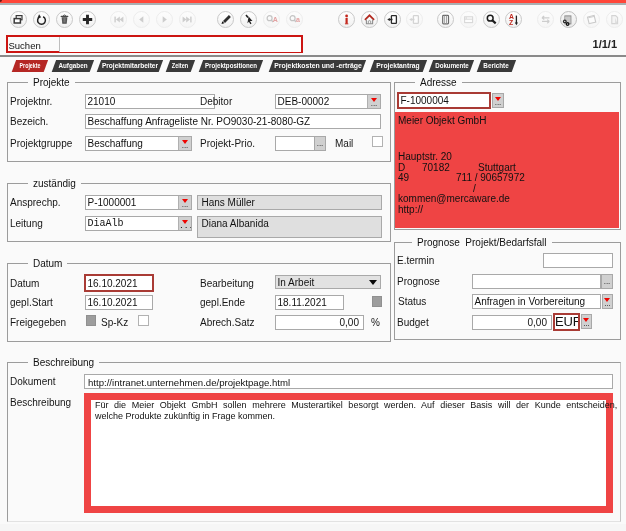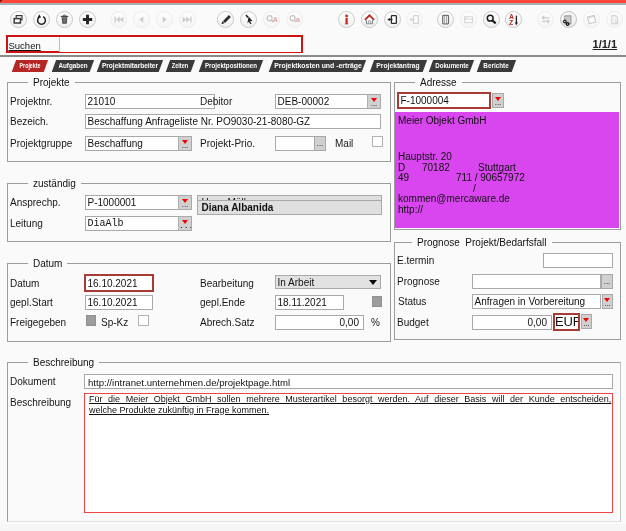--- a/index.html
+++ b/index.html
@@ -1,18 +1,18 @@
 <!DOCTYPE html>
 <html><head>
 <meta charset="utf-8">
 <style>
 * { margin:0; padding:0; box-sizing:border-box; }
 html,body { width:626px; height:531px; overflow:hidden; }
 body { position:relative; background:#fafafa; font-family:"Liberation Sans", sans-serif; font-size:10px; color:#1c1c1c; }
-.abs { position:absolute;text-decoration:underline; }
+.abs { position:absolute; }
 
 #redbar { left:0; top:0; width:626px; height:3px; background:#ff4639; }
 #greyline { left:0; top:3px; width:626px; height:2px; background:#a9afb2; }
 
 .tb { position:absolute; top:11px; width:17px; height:17px; border-radius:50%;
   border:1px solid #c9c9c9; background:linear-gradient(#ffffff,#f0f0f0); }
 .tb.dis { border-color:#ededed; background:linear-gradient(#fdfdfd,#f5f5f5); }
 .tb svg { position:absolute; left:-1px; top:-1px; }
 
 #searchbox { left:6px; top:35px; width:297px; height:18px; border:2px solid #cc1512; background:#fbfbfb; }
@@ -39,24 +39,24 @@
 .rarrow { position:absolute; left:50%; margin-left:-3.5px; top:2.5px; width:0; height:0;
   border-left:3.5px solid transparent; border-right:3.5px solid transparent; border-top:4px solid #ee0400; }
 .dots { position:absolute; left:0; right:0; bottom:1px; text-align:center; font-size:8px; line-height:6px; color:#000; }
 .barrow { position:absolute; right:3px; top:4.5px; width:0; height:0;
   border-left:4.5px solid transparent; border-right:4.5px solid transparent; border-top:5px solid #0a0a0a; }
 .cb { position:absolute; width:11px; height:11px; background:#fff; border:1px solid #b2b2b2; }
 .dsq { position:absolute; width:10px; height:11px; background:#9d9d9d; border:1px solid #909090; }
 
 .cmbbtn { position:absolute; right:0; top:0; bottom:0; width:13px; background:#d0d0d0; border-left:1px solid #b0b0b0; }
 
-#addr { left:395px; top:112px; width:224px; height:116px; background:#d946ef; }
+#addr { left:395px; top:112px; width:224px; height:116px; background:#ef4444; }
 #addr div { position:absolute; font-size:10px; color:#111; white-space:nowrap; }
 
-#desc { left:84px; top:393px; width:529px; height:120px; background:#fff; border:1px solid #ef4444; font-size:9px; line-height:10.8px; padding:0 4px; color:#111; }
+#desc { left:84px; top:393px; width:529px; height:120px; background:#fff; border:7px solid #ef4444; font-size:9px; line-height:10.8px; padding:0 4px; color:#111; }
 #bottomstrip { left:0; top:524px; width:626px; height:7px; background:#f6f6f6; }
 </style>
 </head>
 <body>
 <div class="abs" id="redbar"></div>
 <div class="abs" style="left:0;top:0;width:2px;height:2px;background:#6b1410;border-bottom-right-radius:2px;"></div>
 <div class="abs" id="greyline"></div>
 
 <div class="tb" style="left:9.5px;">
     <svg width="17" height="17" viewBox="0 0 17 17">
@@ -315,21 +315,21 @@
       <div class="rarrow"></div>
       <div class="dots">...</div>
     </div></div>
 <div class="inp ro" style="left:197px; top:195px; width:185px; height:15px;">Hans Müller</div>
 <div class="lbl" style="left:10px; top:216px;">Leitung</div>
 <div class="inp" style="left:85px; top:216px; width:107px; height:15px;font-family:Liberation Mono, monospace;">DiaAlb
   <div class="cmbbtn">
       <div class="rarrow"></div>
       <div class="dots">...</div>
     </div></div>
-<div class="inp ro" style="left:197px; top:200px; width:185px; height:15px;font-weight:bold;">Diana Albanida</div>
+<div class="inp ro" style="left:197px; top:216px; width:185px; height:22px;">Diana Albanida</div>
 
 <div class="fs" style="left:7px; top:263px; width:384px; height:79px;">
     <span class="lg">Datum</span>
   </div>
 <div class="lbl" style="left:10px; top:276px;">Datum</div>
 <div class="inp redb" style="left:84px; top:274px; width:70px; height:18px; line-height:15px;">16.10.2021</div>
 <div class="lbl" style="left:200px; top:276px;">Bearbeitung</div>
 <div class="inp" style="left:275px; top:274.5px; width:105.5px; height:14.5px; background:#e2e2e2; line-height:13px;">In Arbeit<div class="barrow"></div></div>
 <div class="lbl" style="left:10px; top:295px;">gepl.Start</div>
 <div class="inp" style="left:85px; top:295px; width:68px; height:15px;">16.10.2021</div>

